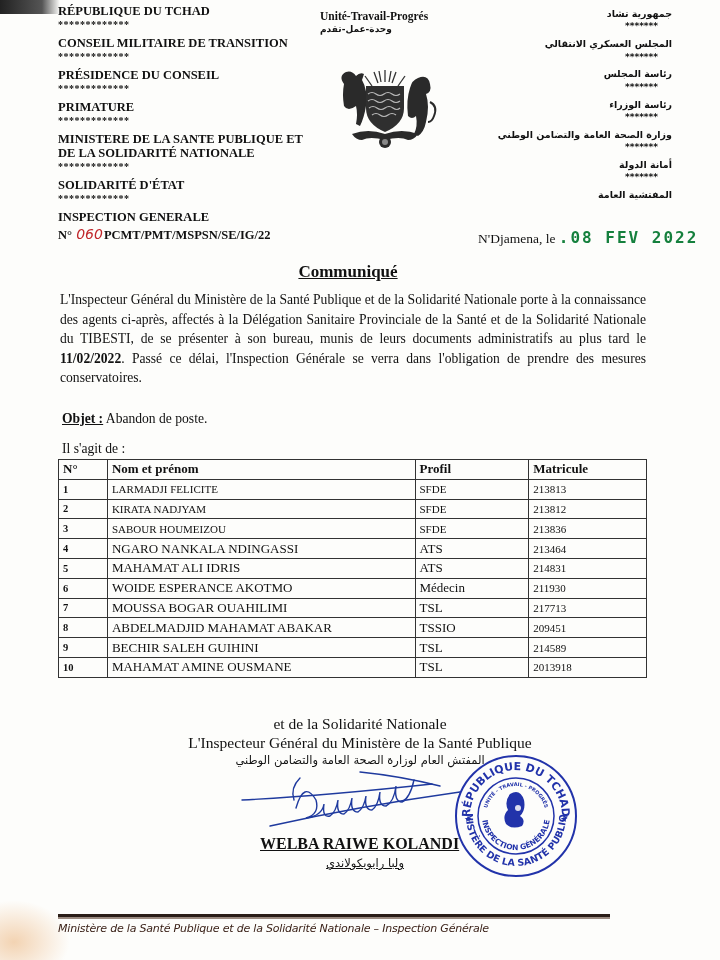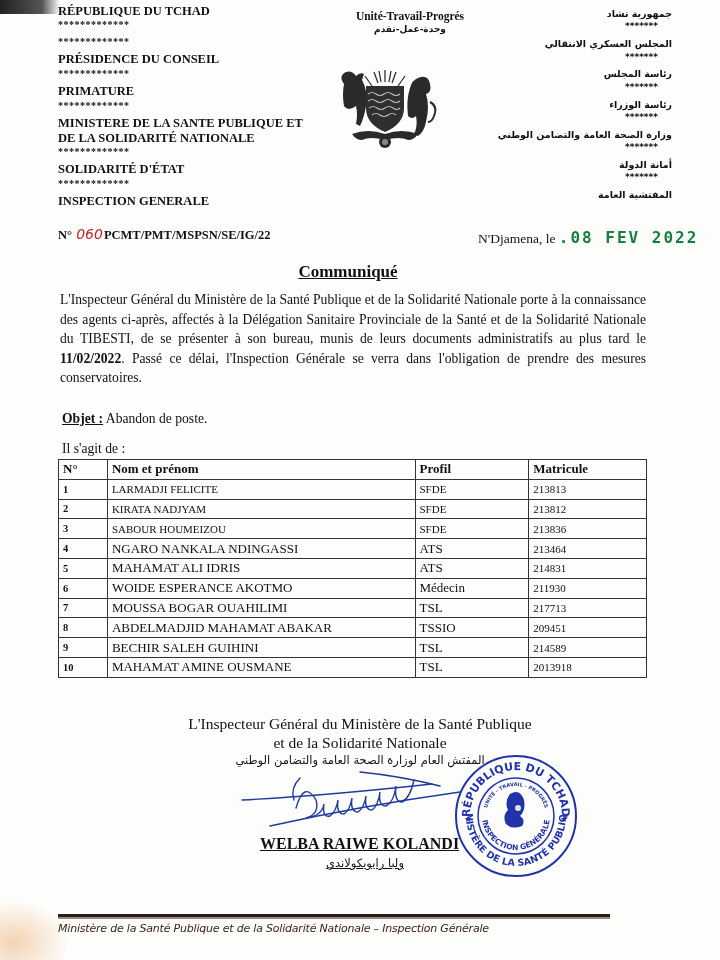--- a/index.html
+++ b/index.html
@@ -10,21 +10,21 @@
     background: linear-gradient(90deg, #222 0%, #555 70%, rgba(0,0,0,0) 100%); }
   .stain { position: absolute; left: 0; top: 900px; width: 70px; height: 60px;
     background: radial-gradient(ellipse at 20% 70%, rgba(230,160,90,0.45), rgba(255,255,255,0) 70%); }
 
   
   .hdr-left { position: absolute; left: 58px; top: 4px; width: 260px; font-weight: bold; font-size: 12.5px; line-height: 1.15; }
   .hdr-left .line { display: block; }
   .hdr-left .stars { display: block; font-size: 10px; letter-spacing: 0.5px; margin: 1px 0 5px 0; }
 
   
-  .hdr-center { position: absolute; left: 320px; top: 10px; width: 180px; text-align: center; }
+  .hdr-center { position: absolute; left: 320px; top: 10px; width: 180px; text-align: left; }
   .motto { font-weight: bold; font-size: 11.5px; }
   .motto-ar { font-family: "DejaVu Sans", sans-serif; font-size: 9px; font-weight: bold; margin-top: 2px; direction: rtl; }
   .coat { position: absolute; left: 330px; top: 62px; width: 110px; height: 90px; }
 
   
   .hdr-right { position: absolute; right: 48px; top: 8px; width: 190px; text-align: right; direction: rtl;
     font-family: "DejaVu Sans", sans-serif; font-weight: bold; font-size: 9.5px; line-height: 1.2; }
   .hdr-right .line { display: block; }
   .hdr-right .stars { display: block; font-size: 9px; margin: 2px 14px 6px 0; direction: ltr; text-align: right; }
 
@@ -60,20 +60,21 @@
 </style>
 </head>
 <body>
 
 <div class="corner-shadow"></div>
 <div class="stain"></div>
 
 <div class="hdr-left">
   <span class="line">RÉPUBLIQUE DU TCHAD</span>
   <span class="stars">*************</span>
+  <span class="line">CONSEIL MILITAIRE DE TRANSITION</span>
   <span class="stars">*************</span>
   <span class="line">PRÉSIDENCE DU CONSEIL</span>
   <span class="stars">*************</span>
   <span class="line">PRIMATURE</span>
   <span class="stars">*************</span>
   <span class="line">MINISTERE DE LA SANTE PUBLIQUE ET</span>
   <span class="line">DE LA SOLIDARITÉ NATIONALE</span>
   <span class="stars">*************</span>
   <span class="line">SOLIDARITÉ D'ÉTAT</span>
   <span class="stars">*************</span>
@@ -221,22 +222,22 @@
     <tr>
       <td class="n">10</td>
       <td class="serif">MAHAMAT AMINE OUSMANE</td>
       <td class="serif">TSL</td>
       <td class="sans">2013918</td>
     </tr>
   </tbody>
 </table>
 
 <div class="sig-block">
+  <div>et de la Solidarité Nationale</div>
   <div>L'Inspecteur Général du Ministère de la Santé Publique</div>
-  <div>et de la Solidarité Nationale</div>
 </div>
 <div class="sig-ar">المفتش العام لوزارة الصحة العامة والتضامن الوطني</div>
 
 <svg class="signature" viewBox="0 0 220 70">
   <g stroke="#1f3a9e" stroke-width="1.4" fill="none" stroke-linecap="round">
     <path d="M60 8 q-10 10 -6 22"></path>
     <path d="M2 30 q80 -4 190 -16"></path>
     <path d="M56 38 q8 -28 20 -8 q4 14 -10 18 q16 -2 18 -14 q-2 14 6 12 q6 -4 8 -16 q-2 14 6 14 q6 -4 8 -16 q-2 14 6 14 q6 -4 8 -16 q-2 14 6 14 q6 -4 8 -18 q-2 14 6 14 q8 -4 10 -20 q-2 16 6 16 q8 -4 12 -22"></path>
     <path d="M30 56 q90 -20 190 -34"></path>
     <path d="M120 2 q40 4 80 14"></path>

